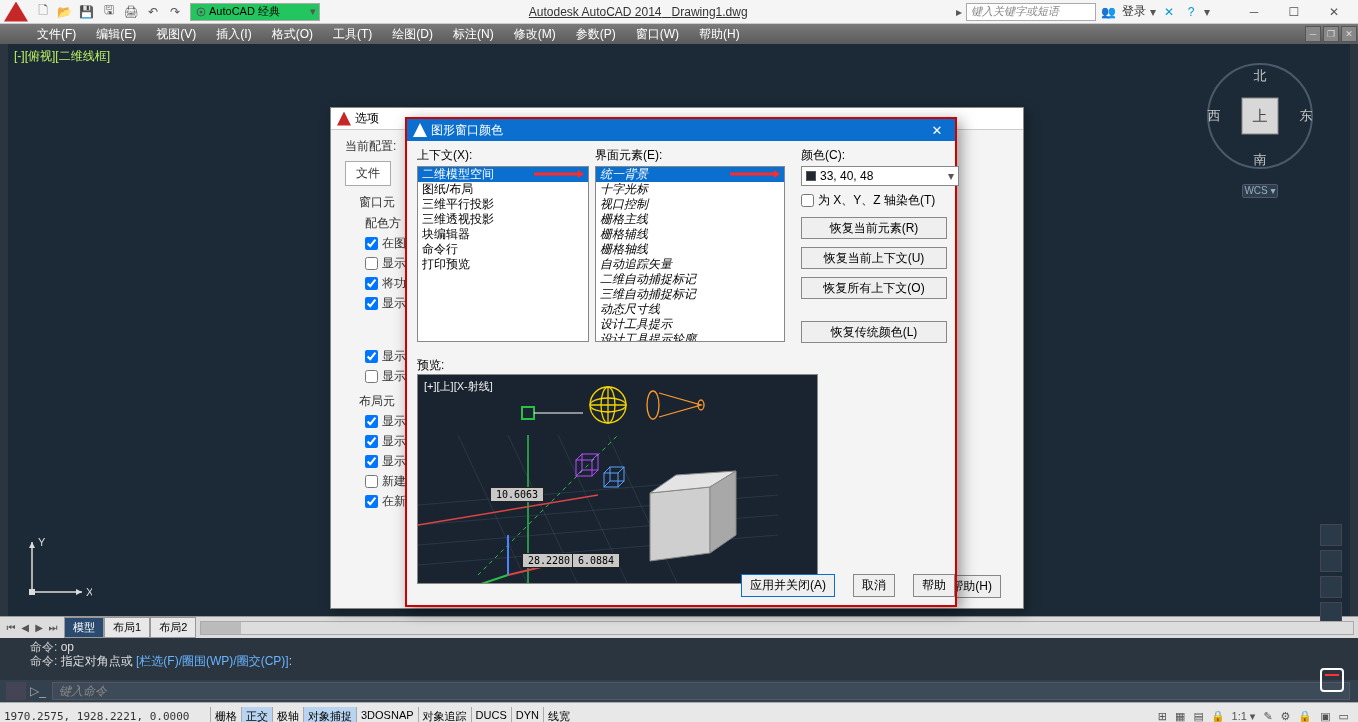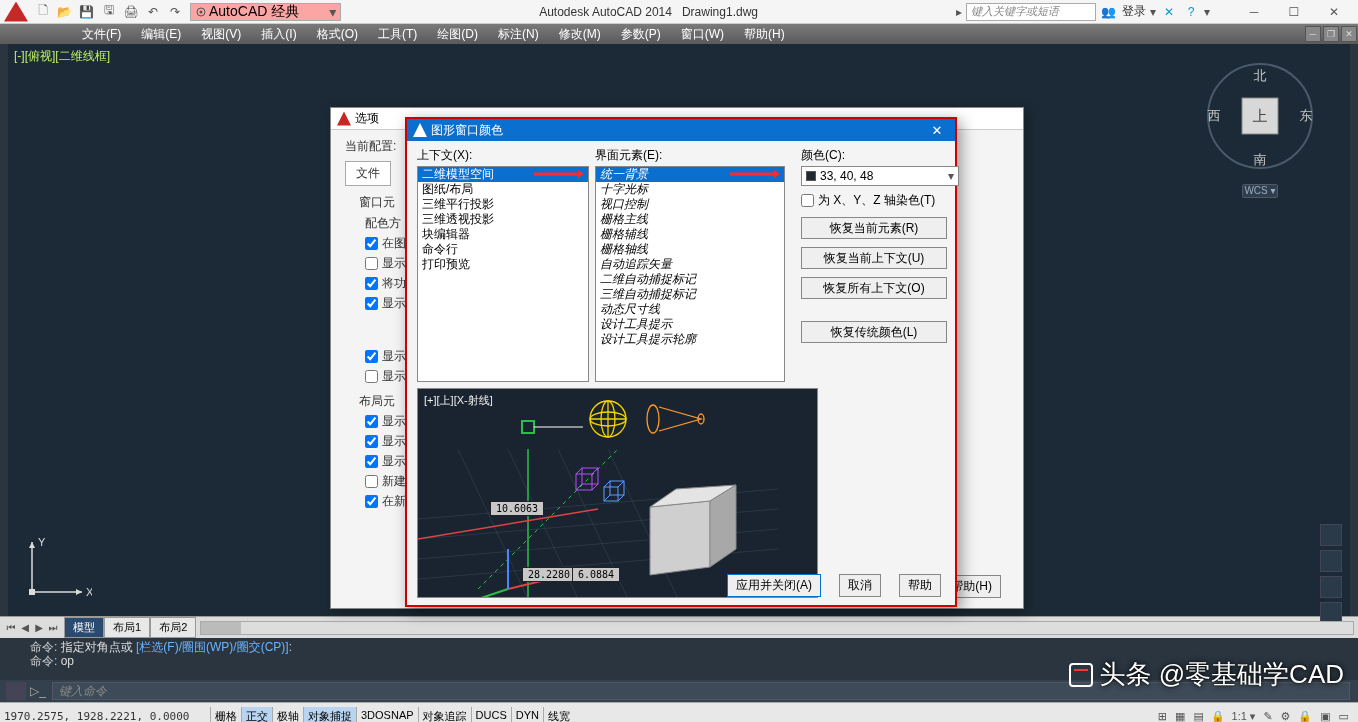--- a/index.html
+++ b/index.html
@@ -3,30 +3,30 @@
 <meta charset="utf-8">
 <style>
 * { margin:0; padding:0; box-sizing:border-box; font-family:"Microsoft YaHei",SimSun,Arial,sans-serif; }
 body { width:1358px; height:722px; background:#f0f0f0; overflow:hidden; position:relative; font-size:12px; }
 
 
 .titlebar { height:24px; background:#f5f5f5; display:flex; align-items:center; padding:0 4px; border-bottom:1px solid #ccc; }
 .logo { width:24px; height:20px; background:#c62828; margin-right:6px; clip-path:polygon(50% 0,100% 100%,0 100%); }
 .qat { display:flex; gap:4px; }
 .qat-btn { width:18px; height:18px; display:flex; align-items:center; justify-content:center; color:#555; cursor:pointer; }
-.ws-sel { height:18px; border:1px solid #aaa; background:#fca5a5; padding:0 4px; margin-left:6px; display:flex; align-items:center; font-size:14px; }
+.ws-sel { height:18px; border:1px solid #aaa; background:#22c55e; padding:0 4px; margin-left:6px; display:flex; align-items:center; font-size:11px; }
 .ws-sel svg { margin-right:2px; }
-.title-center { flex:1; text-align:center; font-size:12px; color:#333; }
+.title-center { flex:1; text-align:center; font-size:12px; color:#333;text-decoration:underline; }
 .title-right { display:flex; align-items:center; gap:4px; }
 .search-box { width:130px; height:18px; border:1px solid #aaa; background:#fff; padding:0 4px; font-size:11px; color:#888; font-style:italic; display:flex; align-items:center; }
 .win-btns { display:flex; margin-left:20px; }
 .win-btn { width:40px; height:22px; display:flex; align-items:center; justify-content:center; color:#555; cursor:pointer; }
 
 
-.menubar { height:20px; background:linear-gradient(#7a7a7a,#5a5a5a); display:flex; padding-left:72px; color:#fff; font-size:12px; }
+.menubar { height:20px; background:linear-gradient(#7a7a7a,#5a5a5a); display:flex; padding-left:27px; color:#fff; font-size:12px; }
 .menu-item { padding:2px 10px; cursor:pointer; }
 .menubar-right { margin-left:auto; display:flex; }
 .mb-btn { width:16px; height:16px; margin:2px 1px; background:#888; border:1px solid #555; cursor:pointer; font-size:9px; display:flex; align-items:center; justify-content:center; color:#ddd; }
 
 
 .draw-wrap { height:572px; background:#1b2a36; position:relative; display:flex; }
 .left-toolbar { width:8px; background:#2a3540; }
 .draw-area { flex:1; position:relative; color:#fff; }
 .view-label { position:absolute; top:4px; left:6px; font-size:12px; color:#bef264; }
 .ucs { position:absolute; bottom:14px; left:14px; width:70px; height:70px; }
@@ -73,35 +73,35 @@
 .chk-row input { margin-right:4px; }
 .group-label { margin:8px 0 2px 14px; }
 .dlg-btn { position:absolute; bottom:10px; right:22px; padding:2px 8px; border:1px solid #888; background:#efefef; font-size:12px; cursor:pointer; }
 
 
 .color-dlg { position:absolute; top:117px; left:405px; width:552px; height:490px; background:#f4f4f4; border:2px solid #d00000; box-shadow:4px 4px 14px rgba(0,0,0,0.4); z-index:20; }
 .color-title { height:22px; background:#0a6fcf; color:#fff; display:flex; align-items:center; padding:0 6px; }
 .color-title .close { margin-left:auto; width:24px; text-align:center; cursor:pointer; font-size:13px; }
 .color-body { padding:6px 10px; display:grid; grid-template-columns:172px 200px 160px; gap:6px; font-size:12px; }
 .col-label { margin-bottom:2px; }
-.listbox { border:1px solid #888; background:#fff; height:216px; width:172px; overflow:hidden; font-size:12px; }
+.listbox { border:1px solid #888; background:#fff; height:176px; width:172px; overflow:hidden; font-size:12px; }
 .listbox.wide { width:190px;font-style:italic; }
 .lb-item { padding:0 4px; line-height:15px; white-space:nowrap; cursor:pointer; }
 .lb-item.sel { background:#0a6fcf; color:#fff; position:relative; }
 .arrow-right { position:absolute; right:4px; top:2px; width:50px; height:10px; pointer-events:none; }
 .color-select { width:158px; height:20px; border:1px solid #888; background:#fff; display:flex; align-items:center; padding:0 4px; cursor:pointer; }
 .csw { width:10px; height:10px; background:#212830; border:1px solid #555; margin-right:4px; }
 .color-select .dd { margin-left:auto; color:#555; }
 .tint-row { margin-top:6px; display:flex; align-items:center; }
 .act-btn { width:146px; height:22px; border:1px solid #888; background:#efefef; margin-top:8px; cursor:pointer; display:flex; align-items:center; justify-content:center; }
 .preview-label { margin-top:8px; font-size:12px; }
 .preview-box { width:401px; height:210px; background:#1a2430; border:1px solid #888; position:relative; overflow:hidden; }
 .pv-label { position:absolute; top:4px; left:6px; color:#eee; font-size:11px; }
 .pv-badge { position:absolute; background:#c8c8c8; border:1px solid #222; padding:1px 5px; font-size:10px; font-family:monospace; color:#000; }
-.bottom-btns { position:absolute; bottom:8px; right:14px; display:flex; gap:18px; }
+.bottom-btns { position:absolute; bottom:8px; right:0; display:flex; gap:18px; }
 .bottom-btns button { padding:2px 8px; border:1px solid #888; background:#efefef; cursor:pointer; font-size:12px; }
 .bottom-btns button.primary { border:1.5px solid #0a6fcf; }
 
 
 .watermark { position:absolute; right:14px; bottom:30px; font-size:26px; color:#fff; text-shadow:0 0 6px #000,0 0 2px #000; z-index:50; display:flex; align-items:center; gap:6px; }
 .wm-icon { width:24px;height:24px;border:2px solid #fff;border-radius:4px;position:relative; }
 .wm-icon::before { content:""; position:absolute; top:4px; left:3px; width:14px; height:2px; background:#f33; }
 </style>
 </head>
 <body>
@@ -211,22 +211,22 @@
   </div>
   <div class="model-tab active">模型</div>
   <div class="model-tab">布局1</div>
   <div class="model-tab">布局2</div>
   <div class="scroll-track">
       <div class="scroll-thumb"></div>
     </div>
 </div>
 
 <div class="cmd-area">
+  <div class="cmd-line"><span>命令: </span><span style="color:#ddd">op</span></div>
   <div class="cmd-line"><span>命令: </span><span style="color:#ddd">指定对角点或 </span><span class="hl">[栏选(F)/圈围(WP)/圈交(CP)]</span><span>:</span></div>
-  <div class="cmd-line"><span>命令: </span><span style="color:#ddd">op</span></div>
 </div>
 <div class="cmd-input-row">
   <div class="cmd-icon"></div>
   <span style="color:#aaa;margin-right:6px">▷_</span>
   <div class="cmd-input">键入命令</div>
 </div>
 
 <div class="statusbar">
   <div class="coords">1970.2575, 1928.2221, 0.0000</div>
   <div id="status-host" style="display:flex">
@@ -369,20 +369,21 @@
           <span>为 X、Y、Z 轴染色(T)</span>
         </div>
       <div class="act-btn">恢复当前元素(R)</div>
       <div class="act-btn">恢复当前上下文(U)</div>
       <div class="act-btn">恢复所有上下文(O)</div>
       <div style="height:14px"></div>
       <div class="act-btn">恢复传统颜色(L)</div>
     </div>
   </div>
   <div style="padding:0 10px">
+    <div class="preview-label">预览:</div>
     <div class="preview-box">
       <div class="pv-label">[+][上][X-射线]</div>
       <svg width="360" height="210" style="position:absolute;top:0;left:0">
         <g stroke="#3a4a5a" stroke-width="0.5">
           <line x1="0" y1="150" x2="360" y2="120"></line>
             <line x1="0" y1="130" x2="360" y2="100"></line>
           <line x1="0" y1="170" x2="360" y2="140"></line>
             <line x1="0" y1="190" x2="360" y2="160"></line>
           <line x1="40" y1="60" x2="110" y2="210"></line>
             <line x1="90" y1="60" x2="160" y2="210"></line>
@@ -441,14 +442,13 @@
   </div>
   <div class="bottom-btns">
     <button class="primary">应用并关闭(A)</button>
     <button>取消</button>
     <button>帮助</button>
   </div>
 </div>
 
 <div class="watermark">
   <div class="wm-icon"></div>
-  <span>头条 @零基础学CAD</span>
 </div>
 
 </body></html>

